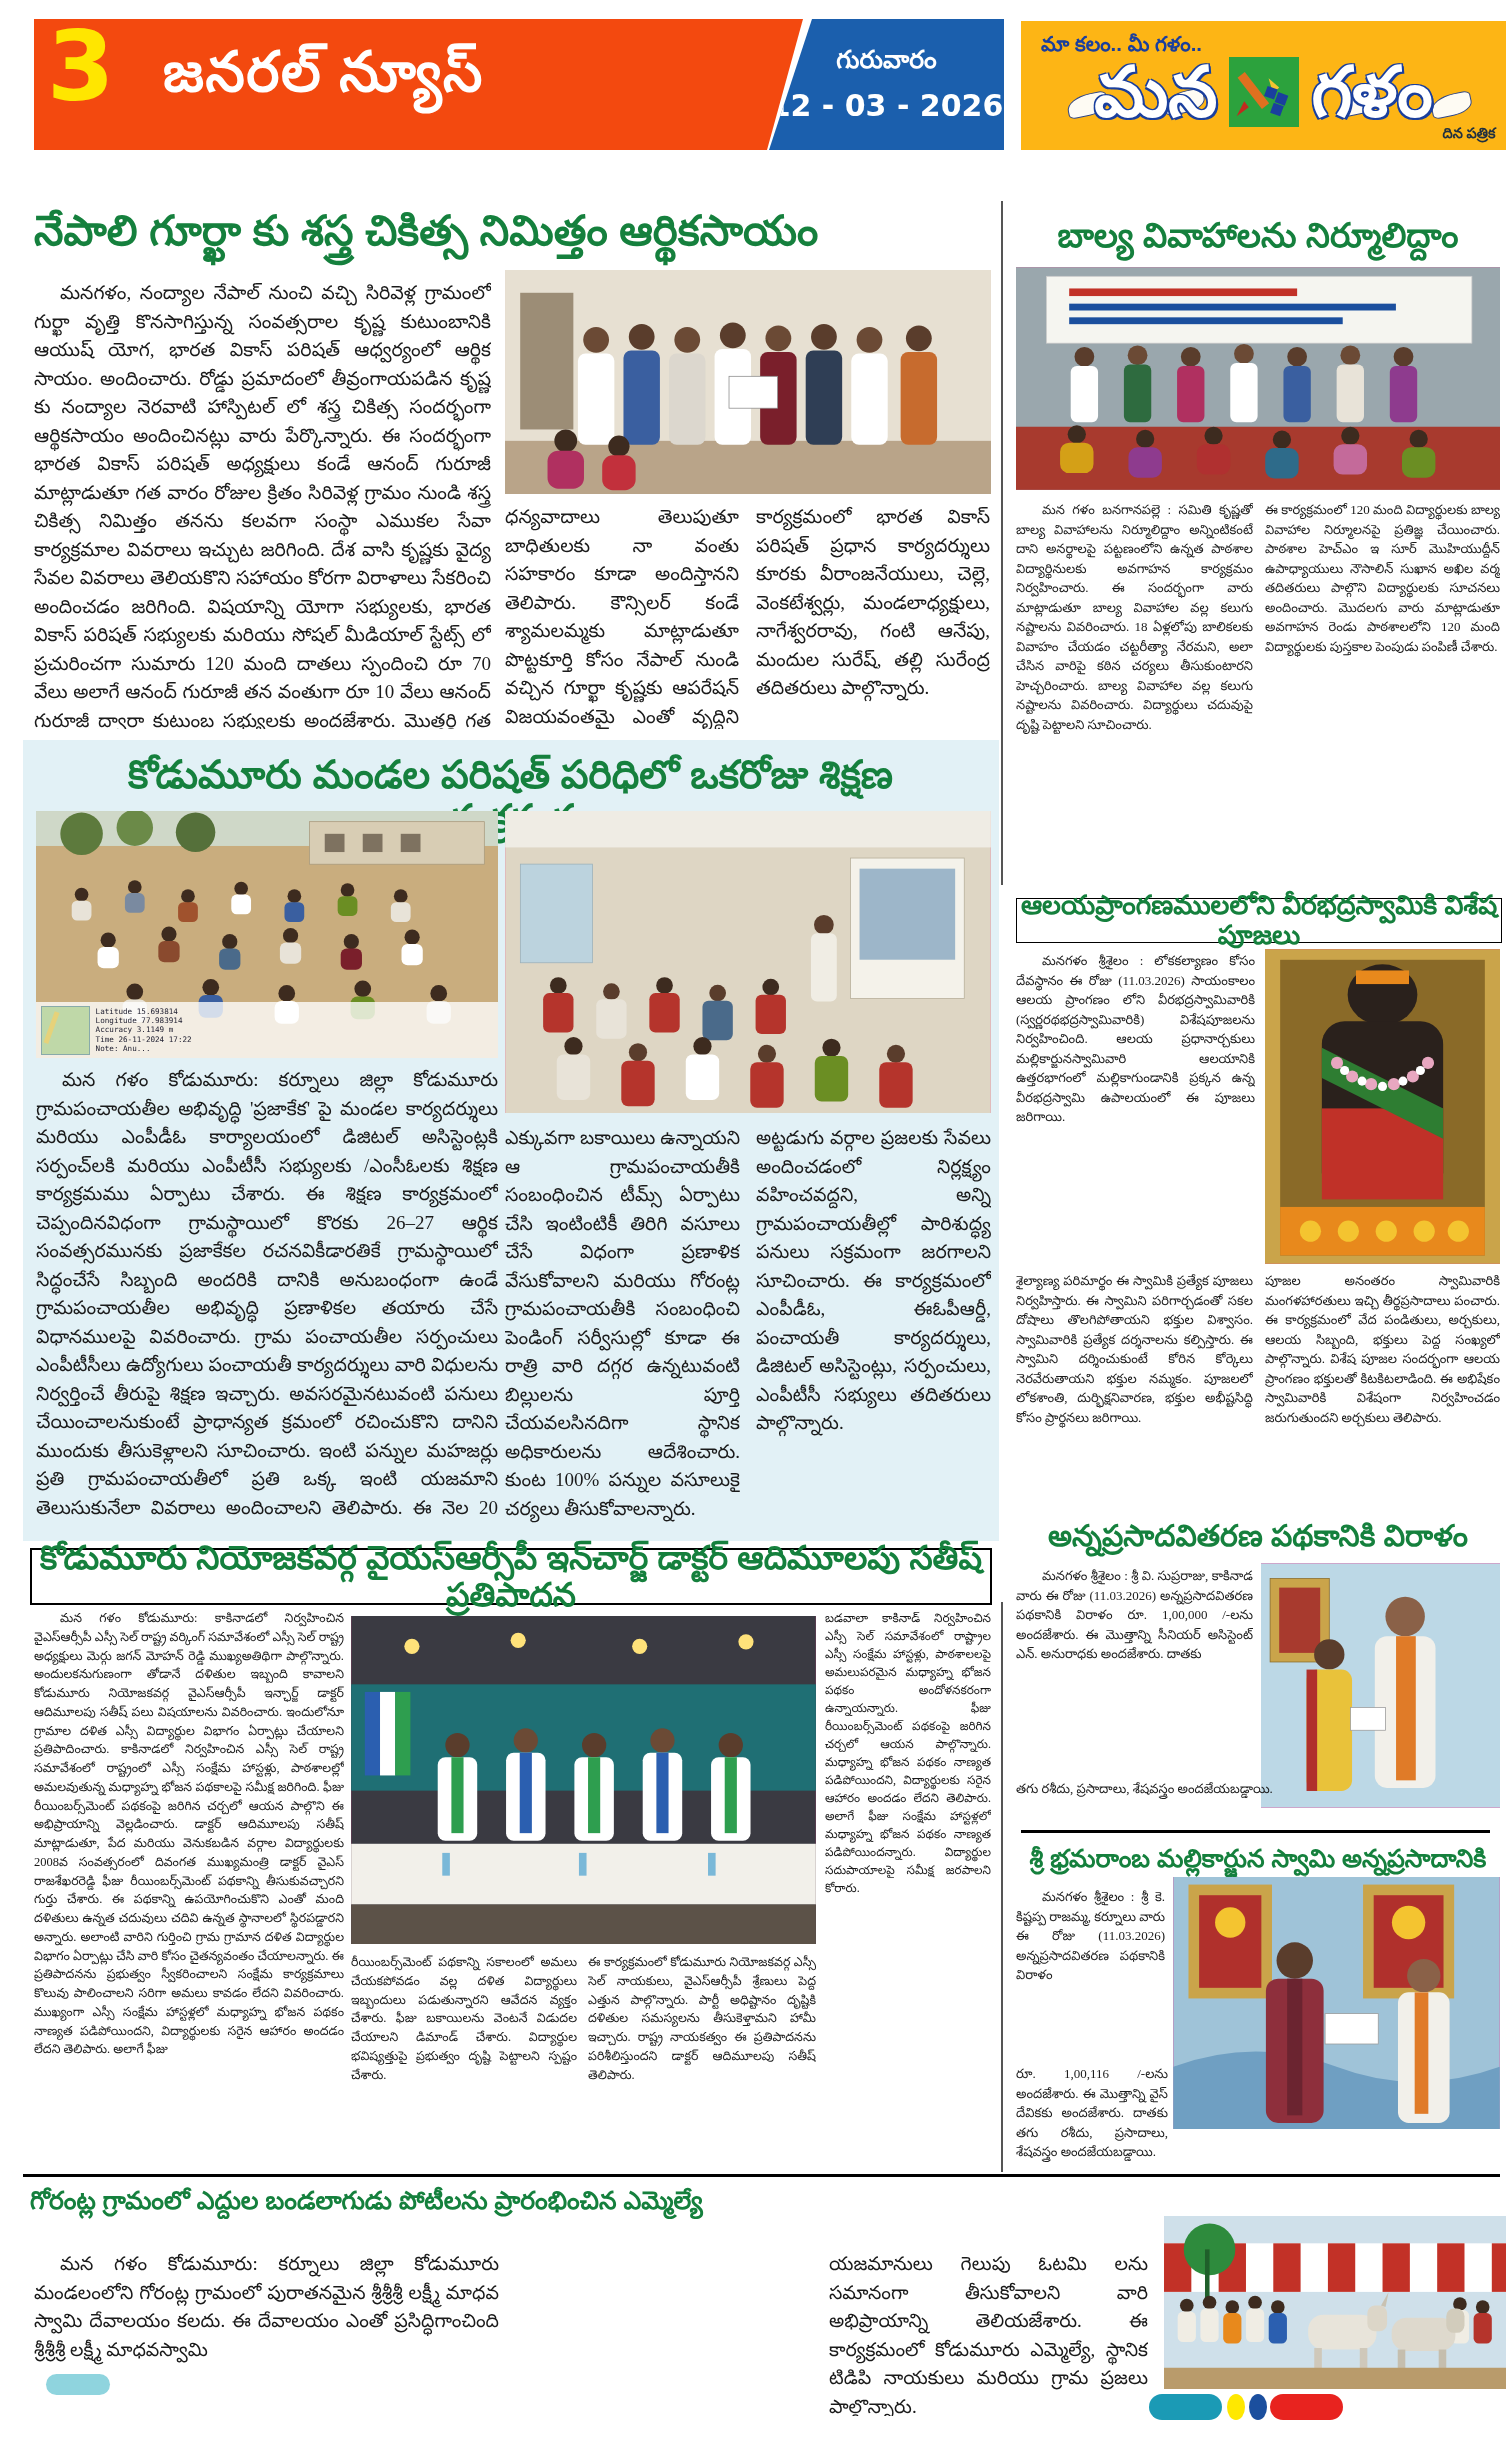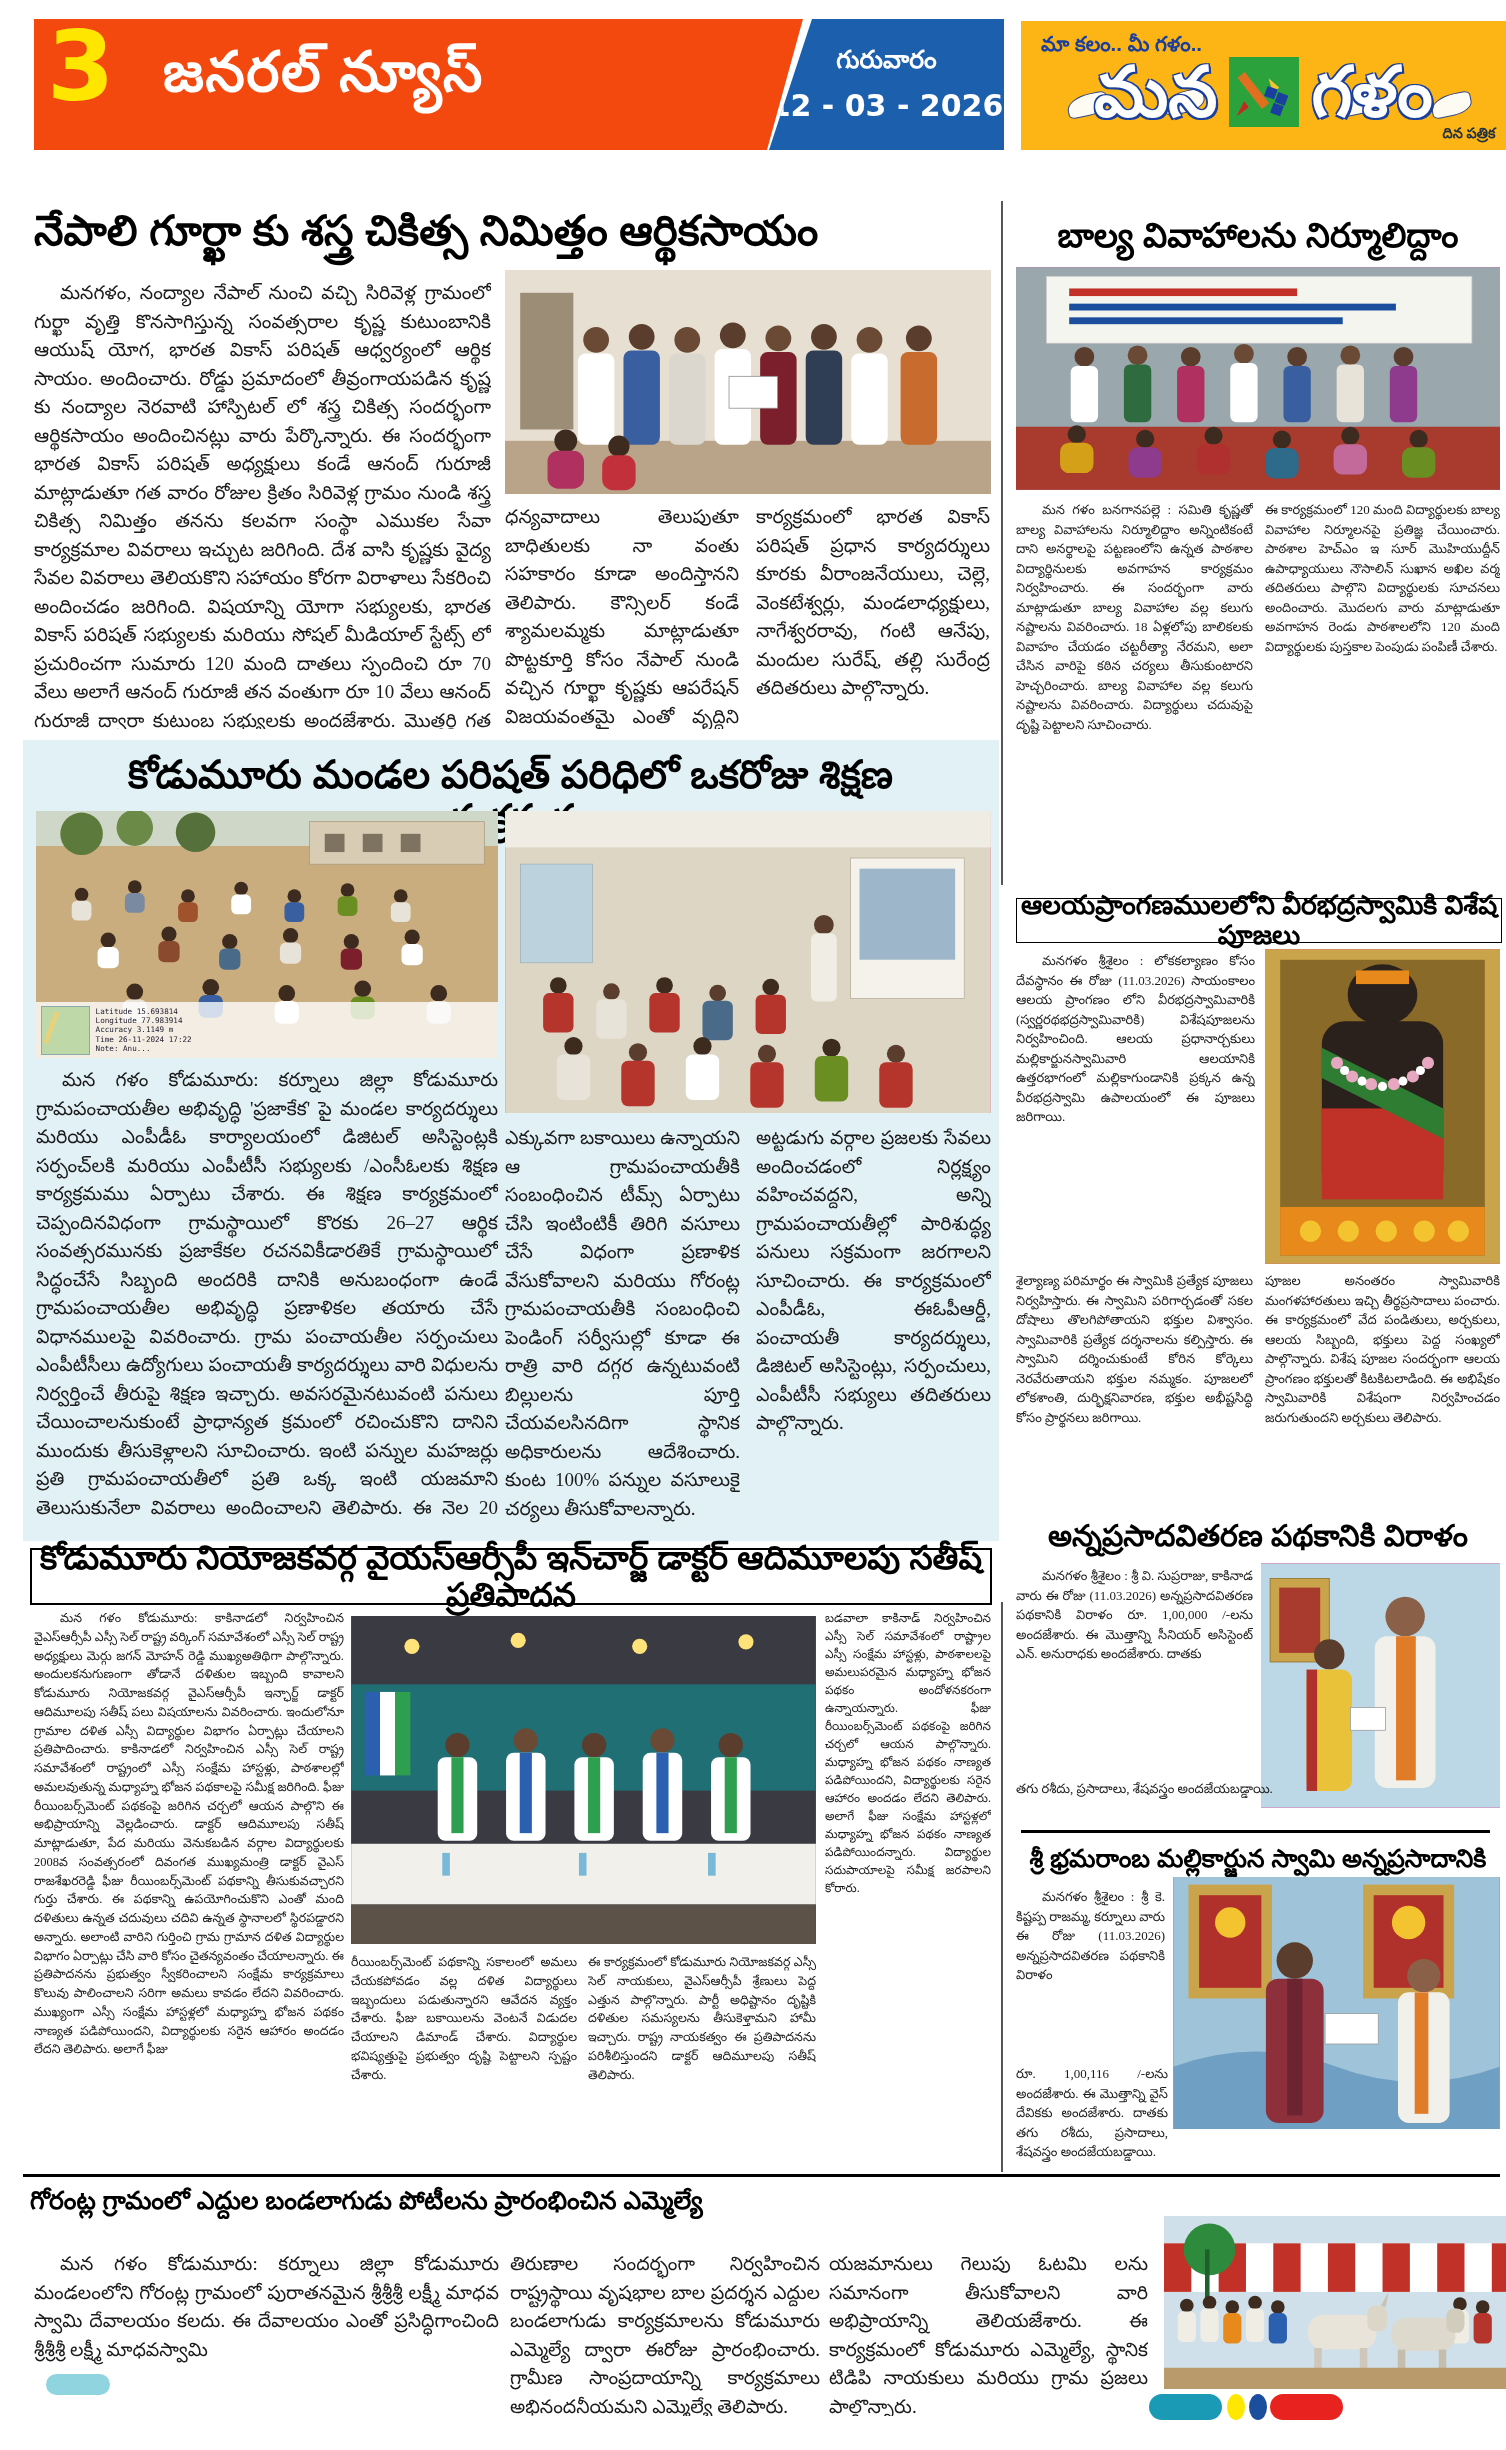--- a/index.html
+++ b/index.html
@@ -22,21 +22,21 @@
     font-family:"Liberation Sans",sans-serif;}
   .mast-title{position:absolute;left:0;top:36px;width:100%;display:flex;align-items:center;
     justify-content:center;gap:12px;}
   .mast-word{font-size:70px;font-weight:bold;color:#ffffff;font-family:"Liberation Sans",sans-serif;
     text-shadow:2.3px 2.3px 0 #1a3f9e,-1.5px -1.5px 0 #1a3f9e,1.5px -1.5px 0 #1a3f9e,-1.5px 1.5px 0 #1a3f9e;line-height:1;}
   .mast-logo{width:70px;height:70px;background:#2ca23d;position:relative;flex:0 0 auto;}
   .mast-sub{position:absolute;right:10.6px;bottom:4.6px;font-size:14.4px;font-weight:bold;color:#203040;}
   .dove{position:absolute;width:39px;height:20px;background:#ffffff;border:1.5px solid #24418f;
     border-radius:60% 20% 50% 20%;transform:rotate(-12deg);opacity:.95;}
   
-  .hl{font-weight:bold;color:#000000;font-family:"Liberation Sans",sans-serif;line-height:1.12;}
+  .hl{font-weight:bold;color:#15803d;font-family:"Liberation Sans",sans-serif;line-height:1.12;}
   .col{ text-align:justify;font-size:19px;line-height:1.5;overflow:hidden;text-indent:26px;}
   .col.noind{text-indent:0;}
   .boxed{border:2.3px solid #000;display:flex;align-items:center;justify-content:center;text-align:center;}
   .vrule{width:1.5px;background:#555;}
   .hrule{background:#000;}
   .panel{background:#e2f1f6;}
   
   .photo{overflow:hidden;background:#ec4899;}
   .photo svg{display:block;width:100%;height:100%;}
   .gps{position:absolute;left:0;bottom:0;width:100%;height:56px;background:rgba(255,255,255,.78);
@@ -565,21 +565,20 @@
         <rect x="300" y="134" width="84" height="44" rx="20" fill="#ded9cd"></rect>
           <rect x="372" y="122" width="24" height="32" rx="10" fill="#d2ccbc"></rect>
         <rect x="308" y="176" width="10" height="32" fill="#c5beae"></rect>
           <rect x="362" y="176" width="10" height="32" fill="#c5beae"></rect>
       </g>
       <rect y="200" width="452" height="28" fill="#b99b6b"></rect>
     </svg>
   </div>
 
   <div class="abs col" style="left:34px;top:2250px;width:465px;height:166px;">మన గళం కోడుమూరు: కర్నూలు జిల్లా కోడుమూరు మండలంలోని గోరంట్ల గ్రామంలో పురాతనమైన శ్రీశ్రీశ్రీ లక్ష్మీ మాధవ స్వామి దేవాలయం కలదు. ఈ దేవాలయం ఎంతో ప్రసిద్ధిగాంచింది శ్రీశ్రీశ్రీ లక్ష్మీ మాధవస్వామి</div>
-  <div class="abs col noind" style="left:510px;top:2250px;width:310px;height:166px;">తిరుణాల సందర్భంగా నిర్వహించిన రాష్ట్రస్థాయి వృషభాల బాల ప్రదర్శన ఎద్దుల బండలాగుడు కార్యక్రమాలను కోడుమూరు ఎమ్మెల్యే ద్వారా ఈరోజు ప్రారంభించారు. గ్రామీణ సాంప్రదాయాన్ని కార్యక్రమాలు అభినందనీయమని ఎమ్మెల్యే తెలిపారు.</div>
   <div class="abs col noind" style="left:829px;top:2250px;width:319px;height:166px;">యజమానులు గెలుపు ఓటమి లను సమానంగా తీసుకోవాలని వారి అభిప్రాయాన్ని తెలియజేశారు. ఈ కార్యక్రమంలో కోడుమూరు ఎమ్మెల్యే, స్థానిక టిడిపి నాయకులు మరియు గ్రామ ప్రజలు పాల్గొన్నారు.</div>
 
   <div class="pill" style="left:46px;top:2374px;width:64px;height:21px;background:#8fd4de;"></div>
   <div class="pill" style="left:1149px;top:2394px;width:73px;height:26px;background:#1b9ab5;"></div>
   <div class="pill" style="left:1227px;top:2394px;width:18px;height:26px;background:#ffe800;border-radius:50%;"></div>
   <div class="pill" style="left:1249px;top:2394px;width:18px;height:26px;background:#1b4f9e;border-radius:50%;"></div>
   <div class="pill" style="left:1270px;top:2394px;width:73px;height:26px;background:#e8231f;"></div>
 
 </div>
 

